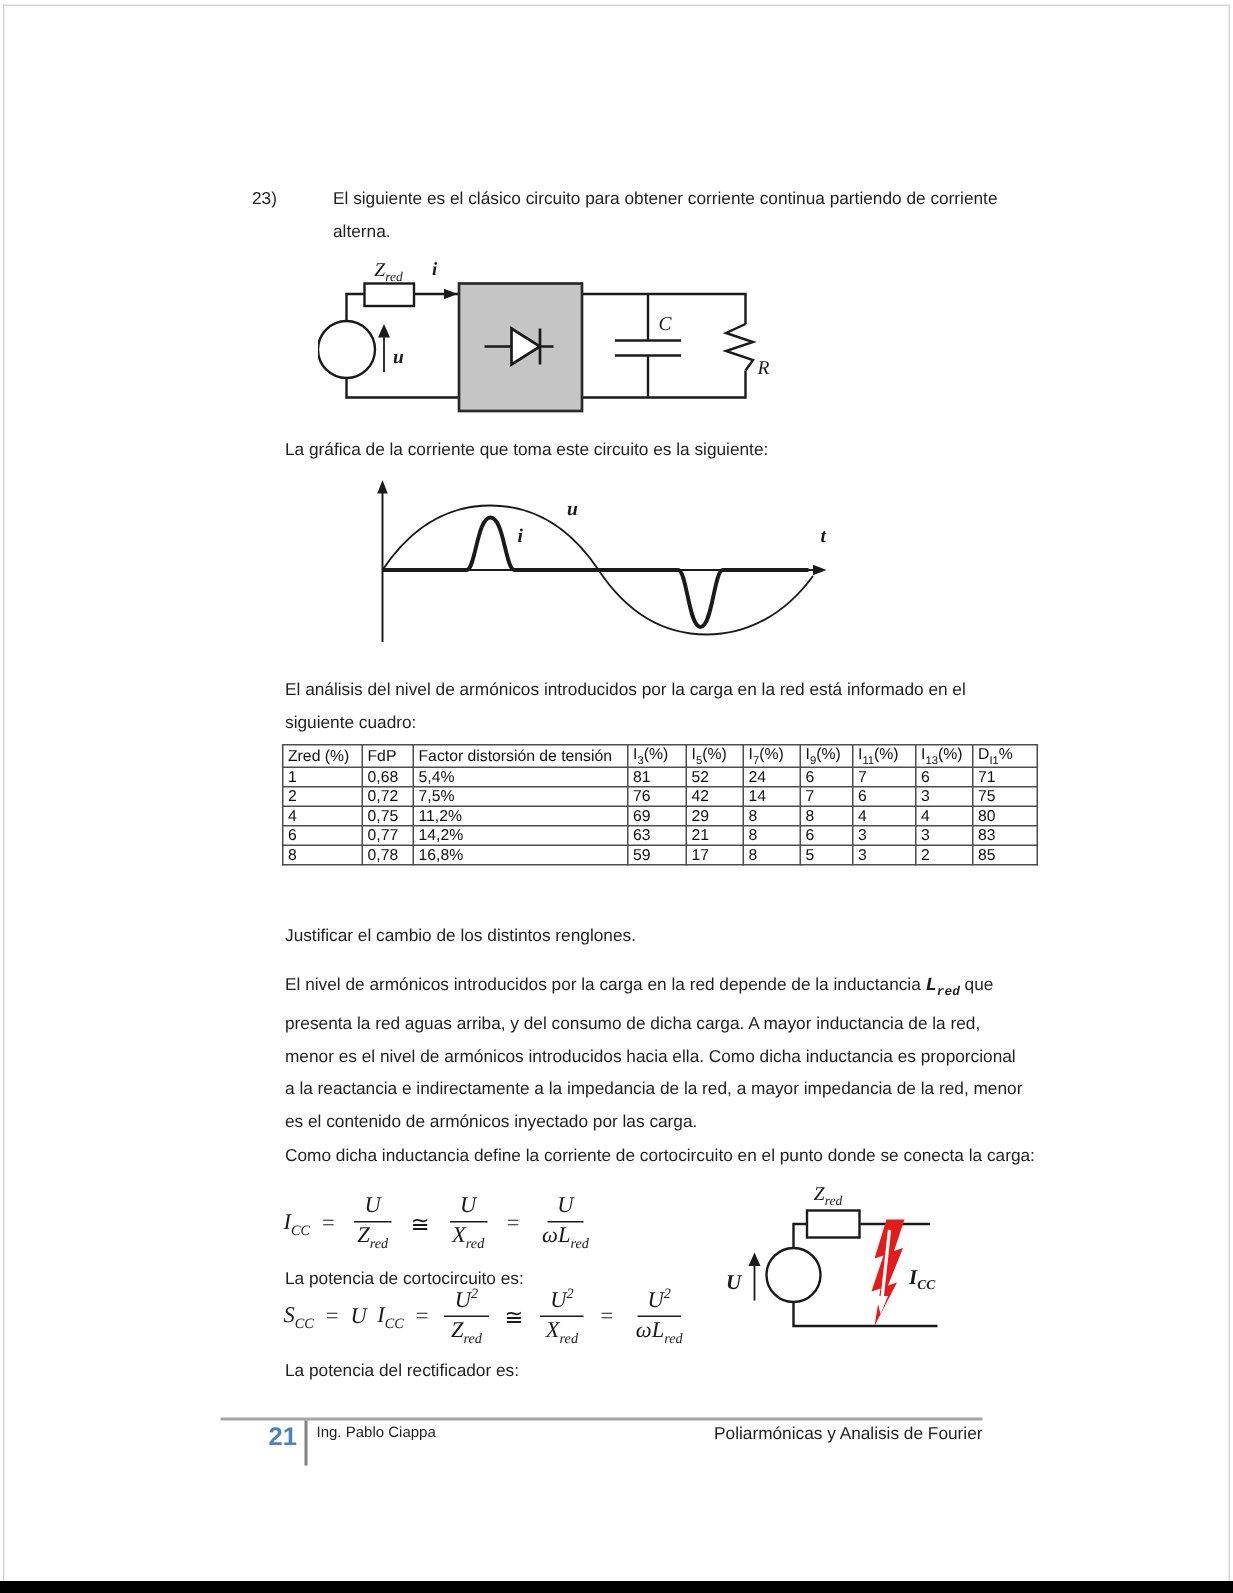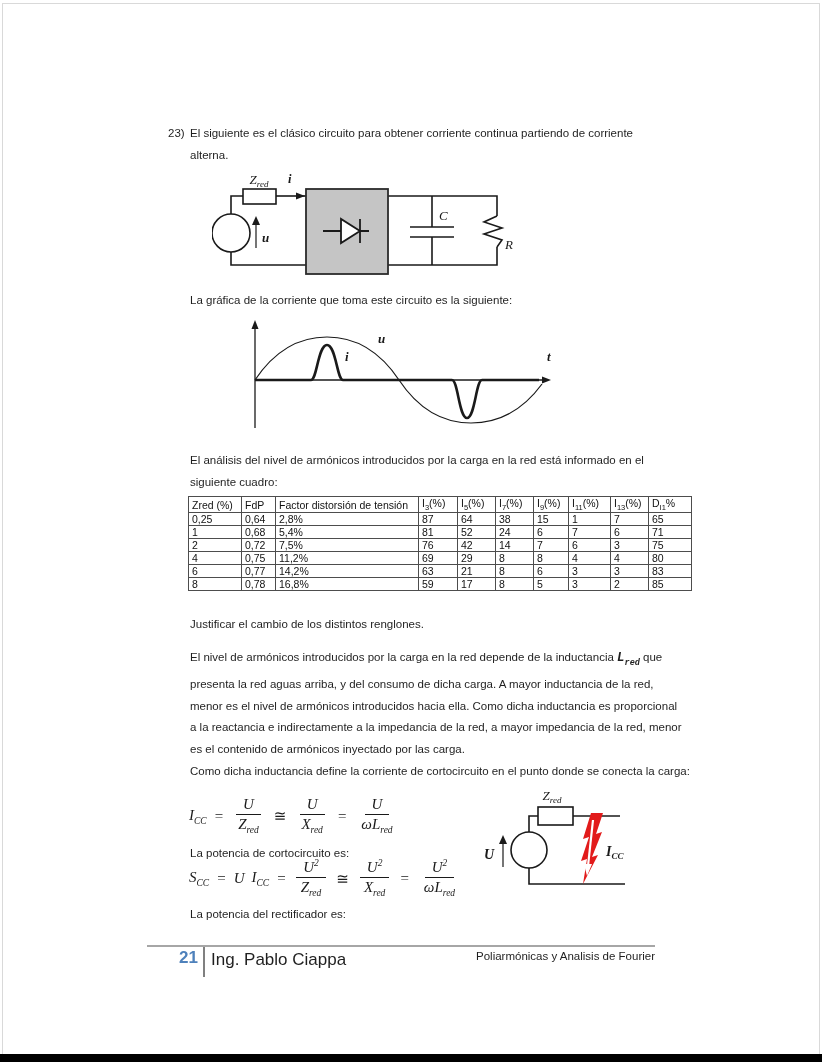--- a/index.html
+++ b/index.html
@@ -7,21 +7,21 @@
   body { font-family:"Liberation Sans", sans-serif; color:#1f1f1f; position:relative; }
 
   .page-border { position:absolute; left:2px; right:2px; top:3px; bottom:8px;
                  border:1px solid #d9d9d9; border-bottom:none; background:#fff; }
   .bottom-bar { position:absolute; left:0; right:0; bottom:0; height:8px; background:#000; }
 
   .abs { position:absolute; }
   .body-text { font-size:11.5px; line-height:21.5px; color:#1f1f1f; }
 
   
-  .problem { left:168px; top:123px; width:512px; display:flex; }
+  .problem { left:168px; top:123px; width:512px; display:flex;gap:32px; }
   .problem .num { width:22px; flex:none; }
   .problem .txt { width:480px; }
 
   
   .lsym { font-family:Liberation Mono, monospace; font-style:italic; font-weight:bold; font-size:12.5px; }
   .lsym sub { font-size:8.5px; }
 
   svg text { font-family:"Liberation Serif","DejaVu Serif",serif; fill:#1a1a1a; }
   .it { font-style:italic; }
   .bit { font-style:italic; font-weight:bold; }
@@ -47,21 +47,21 @@
   .formula sub { font-size:9.5px; }
   .formula sup { font-size:9.5px; }
   .formula .op { font-style:normal; padding:0 1px; }
   .formula .vgrp { white-space:nowrap; }
 
   
   .footer-line { left:147px; top:945px; width:508px; height:2px; background:#a6a6a6; }
   .footer-pagenum { left:170px; top:948px; width:28px; text-align:right;
                     font-size:17px; font-weight:bold; color:#4e81bb; }
   .footer-vbar { left:203px; top:947px; width:2px; height:30px; background:#808080; }
-  .footer-author { left:211px; top:950px; font-size:17px; }
+  .footer-author { left:211px; top:950px; font-size:10px; }
   .footer-title { left:147px; top:950px; width:508px; text-align:right; font-size:11.5px; }
 </style>
 </head>
 <body>
 
 <div class="page-border"></div>
 
 <div class="abs problem body-text">
   <span class="num">23)</span>
   <span class="txt">El siguiente es el clásico circuito para obtener corriente continua partiendo de corriente alterna.</span>
@@ -136,32 +136,20 @@
           <th>I<sub>5</sub>(%)</th>
           <th>I<sub>7</sub>(%)</th>
           <th>I<sub>9</sub>(%)</th>
           <th>I<sub>11</sub>(%)</th>
           <th>I<sub>13</sub>(%)</th>
           <th>D<sub>I1</sub>%</th>
         </tr>
       </thead>
     <tbody>
         <tr>
-          <td>0,25</td>
-          <td>0,64</td>
-          <td>2,8%</td>
-          <td>87</td>
-          <td>64</td>
-          <td>38</td>
-          <td>15</td>
-          <td>1</td>
-          <td>7</td>
-          <td>65</td>
-        </tr>
-        <tr>
           <td>1</td>
           <td>0,68</td>
           <td>5,4%</td>
           <td>81</td>
           <td>52</td>
           <td>24</td>
           <td>6</td>
           <td>7</td>
           <td>6</td>
           <td>71</td>

